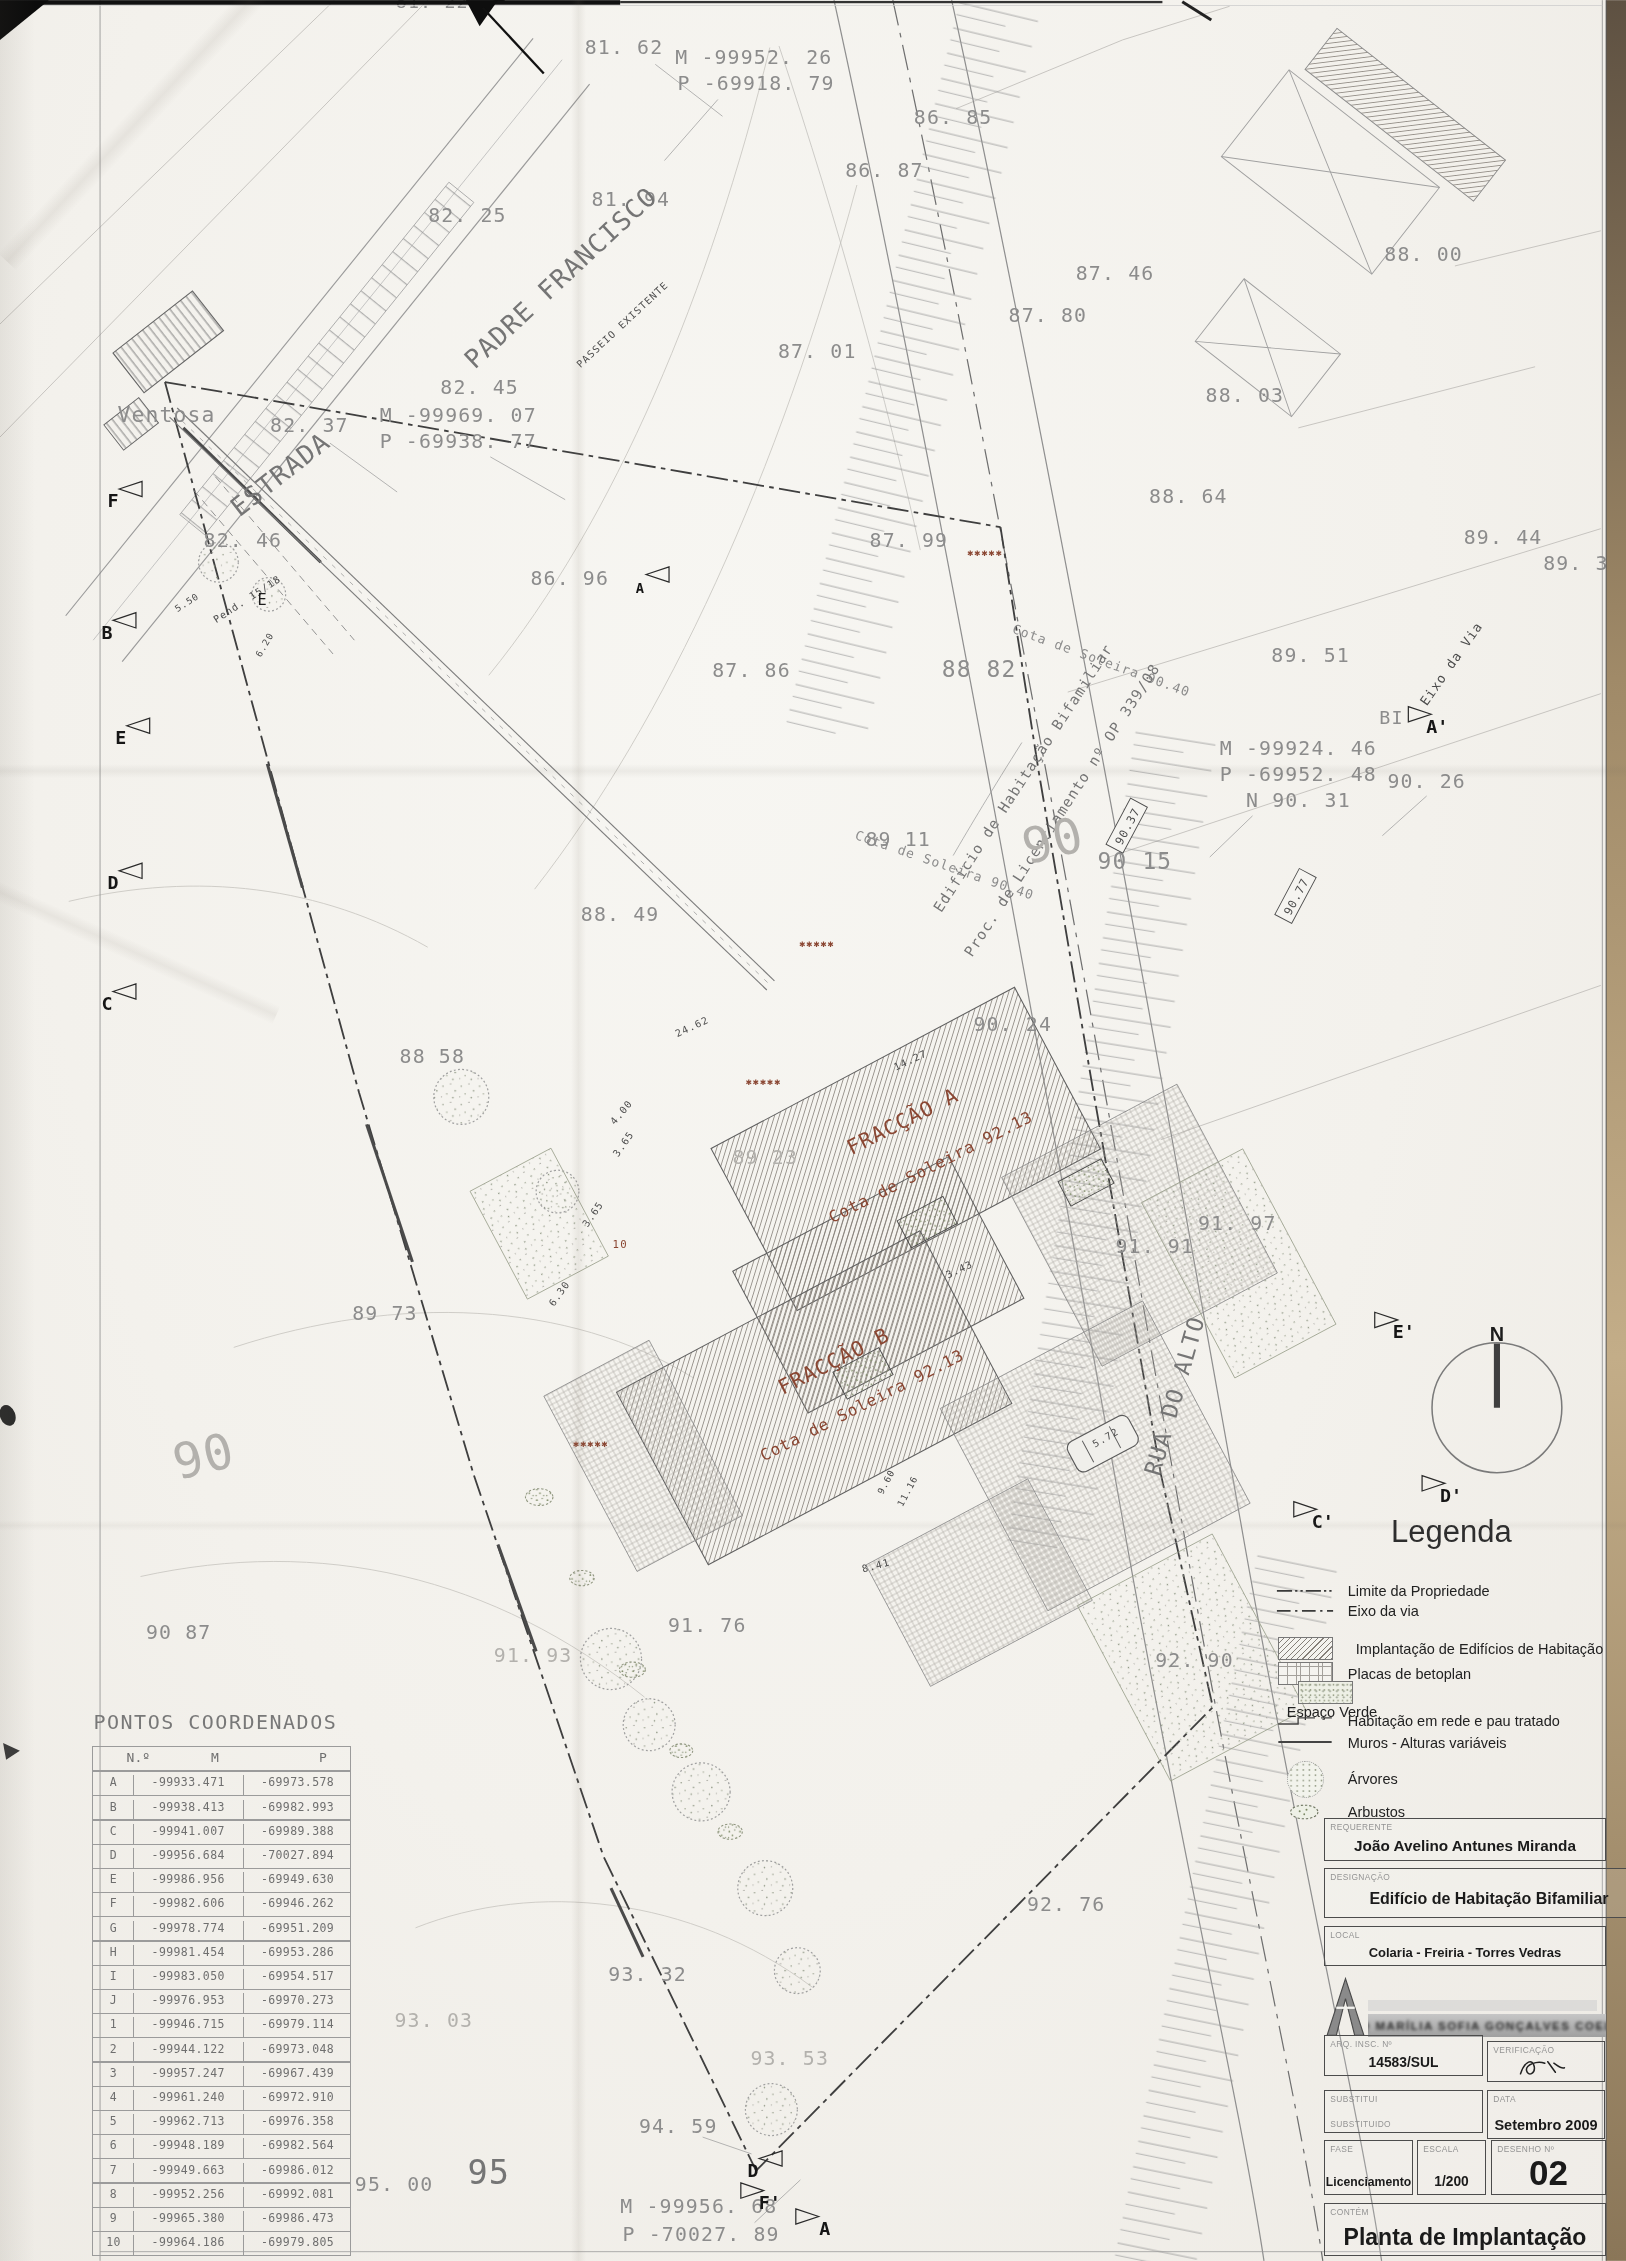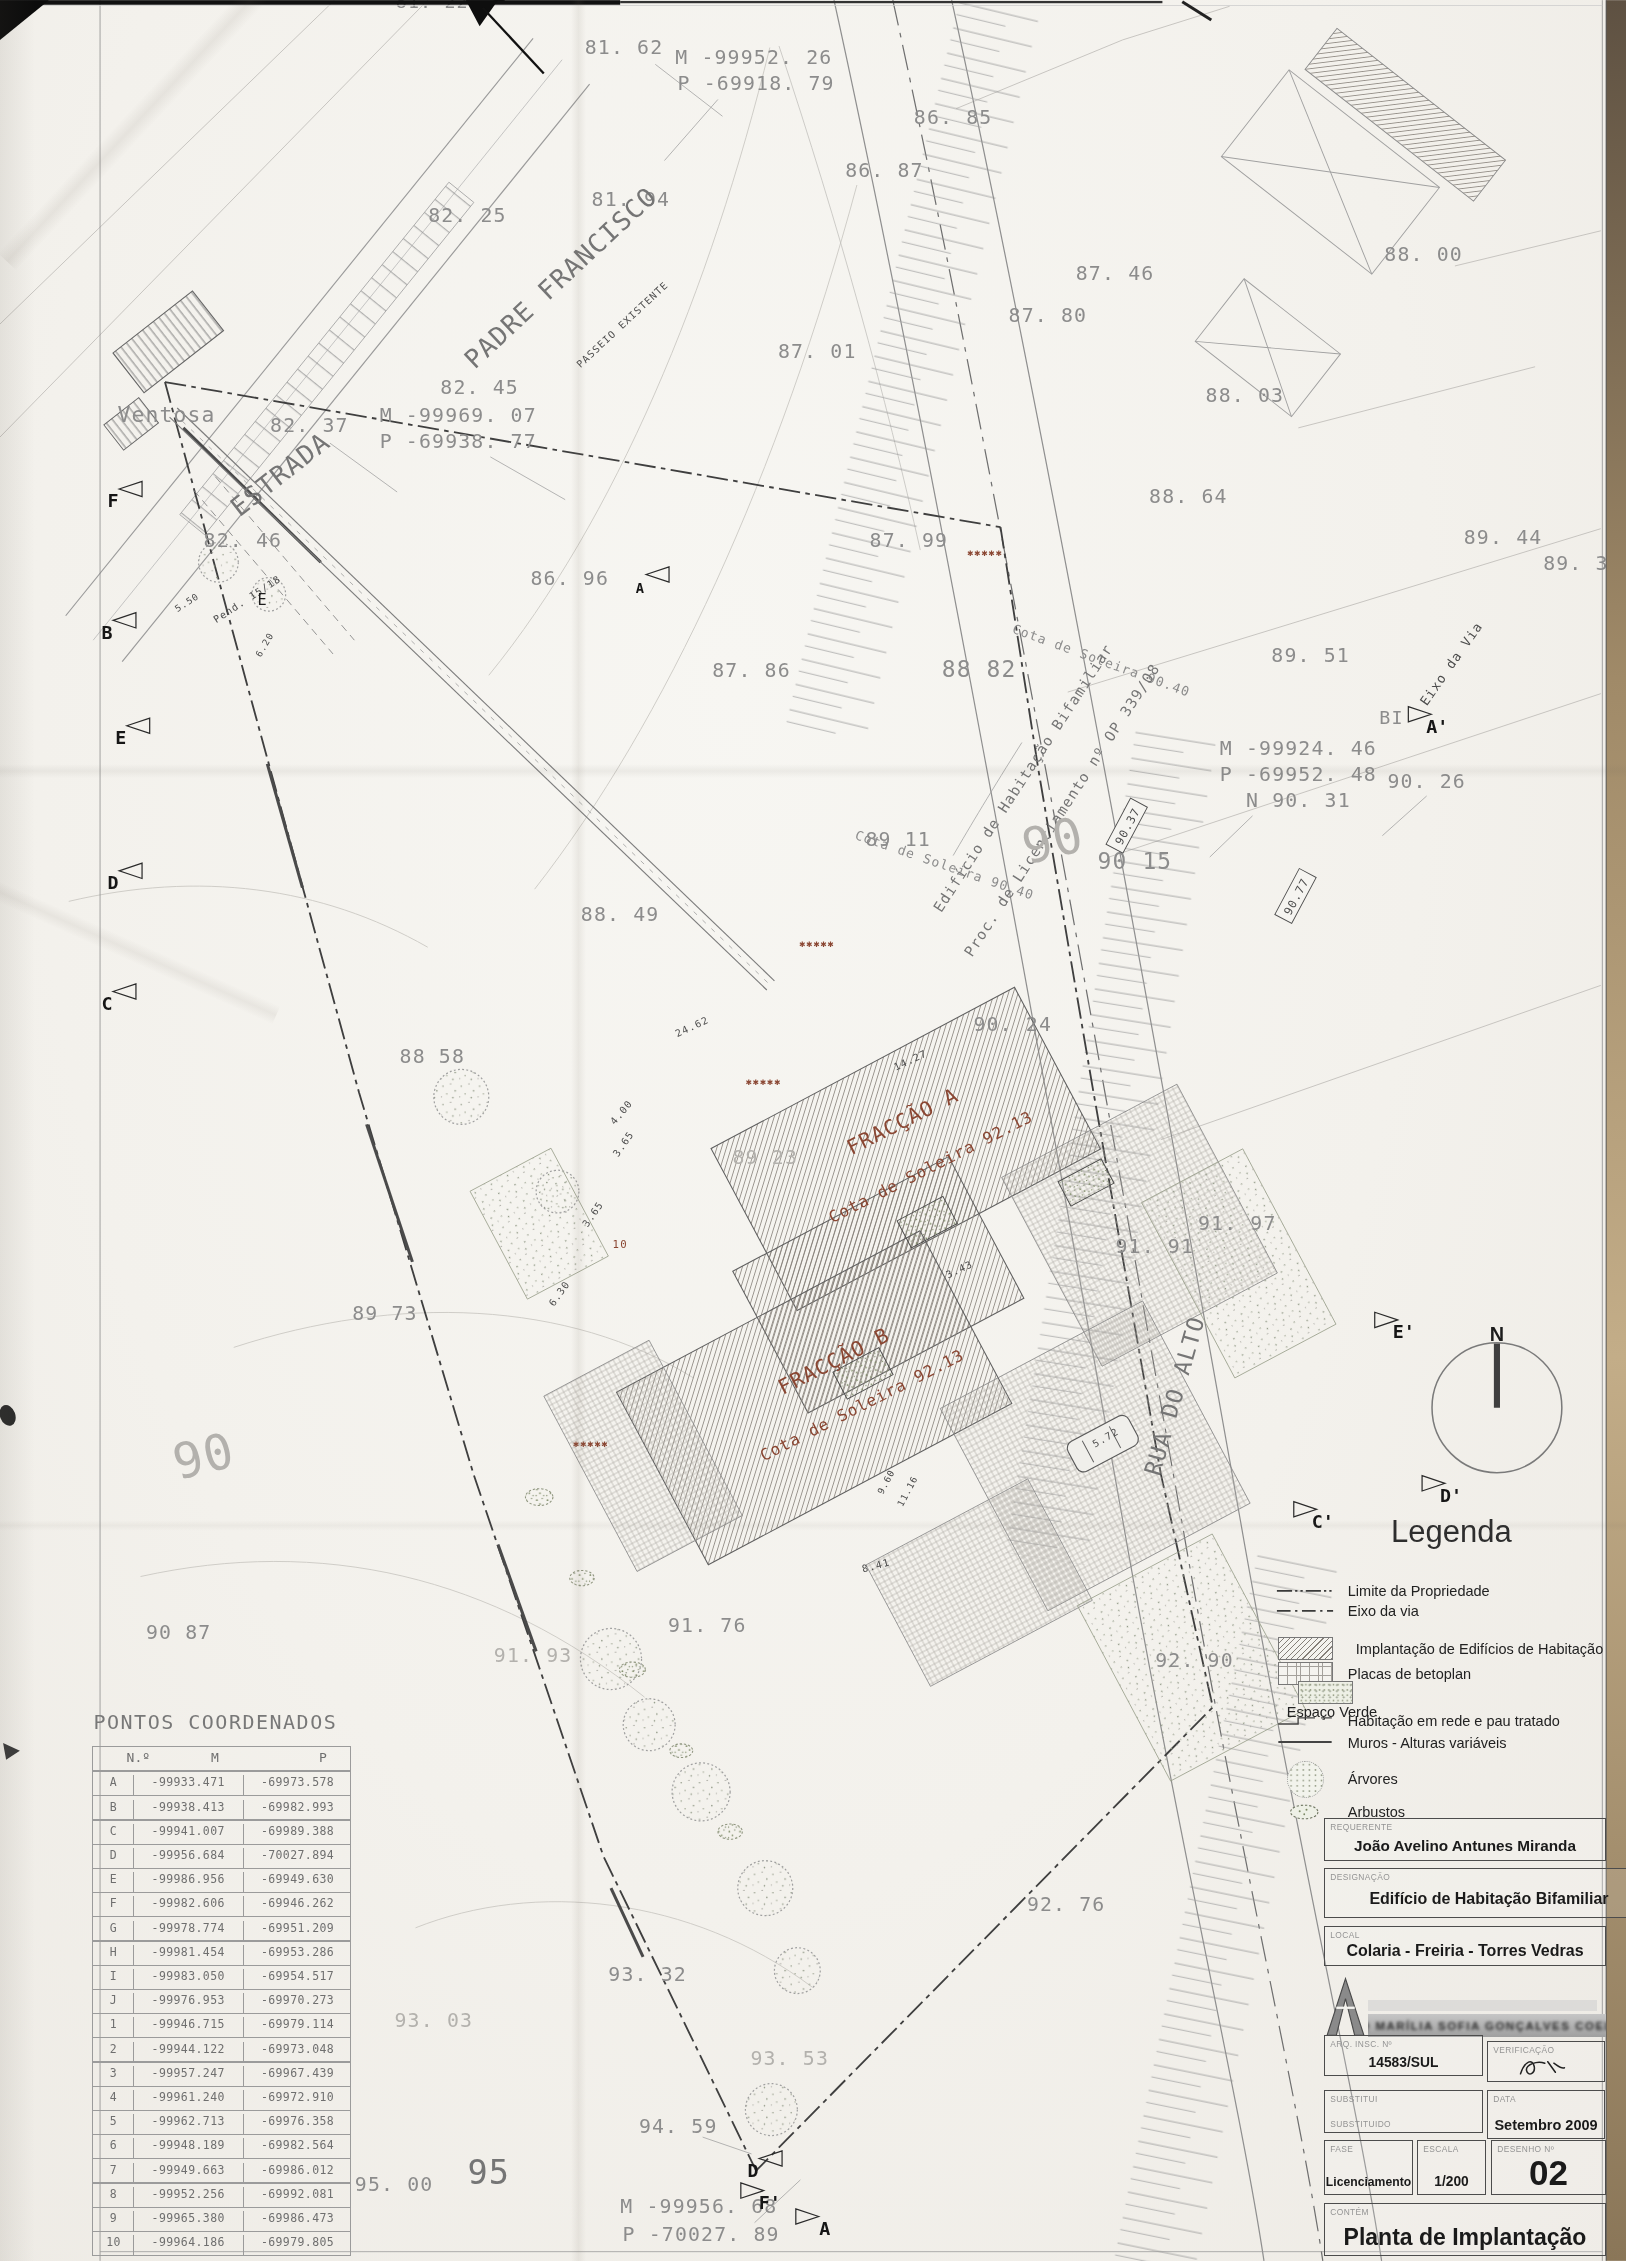--- a/index.html
+++ b/index.html
@@ -857,21 +857,21 @@
   <div class="tb-box" style="left:0;top:0;width:282px;height:43px">
     <span class="tb-label">REQUERENTE</span>
     <div class="tb-value" style="font-size:15.3px">João Avelino Antunes Miranda</div>
   </div>
   <div class="tb-box" style="left:0;top:50px;width:330px;height:50px">
     <span class="tb-label">DESIGNAÇÃO</span>
     <div class="tb-value" style="font-size:16px;bottom:9.2px">Edifício de Habitação Bifamiliar</div>
   </div>
   <div class="tb-box" style="left:0;top:108px;width:282px;height:40px">
     <span class="tb-label">LOCAL</span>
-    <div class="tb-value" style="font-size:16px">Colaria - Freiria - Torres Vedras</div>
+    <div class="tb-value" style="font-size:13px">Colaria - Freiria - Torres Vedras</div>
   </div>
 
   <div class="logo-strip">
     <svg width="43" height="66" style="position:absolute;left:0;top:0" viewBox="0 0 56 86">
       <polygon points="28,6 52,80 40,80 28,32 16,80 4,80" fill="#8a8a8a" stroke="#4a4a4a" stroke-width="1.5"></polygon>
       <line x1="16" y1="44" x2="40" y2="44" stroke="#f4f3ef" stroke-width="3"></line>
     </svg>
     <div class="arch-smudge"></div>
     <div class="arch-banner">
       <span>ARQ MARÍLIA SOFIA GONÇALVES COELHO</span>

